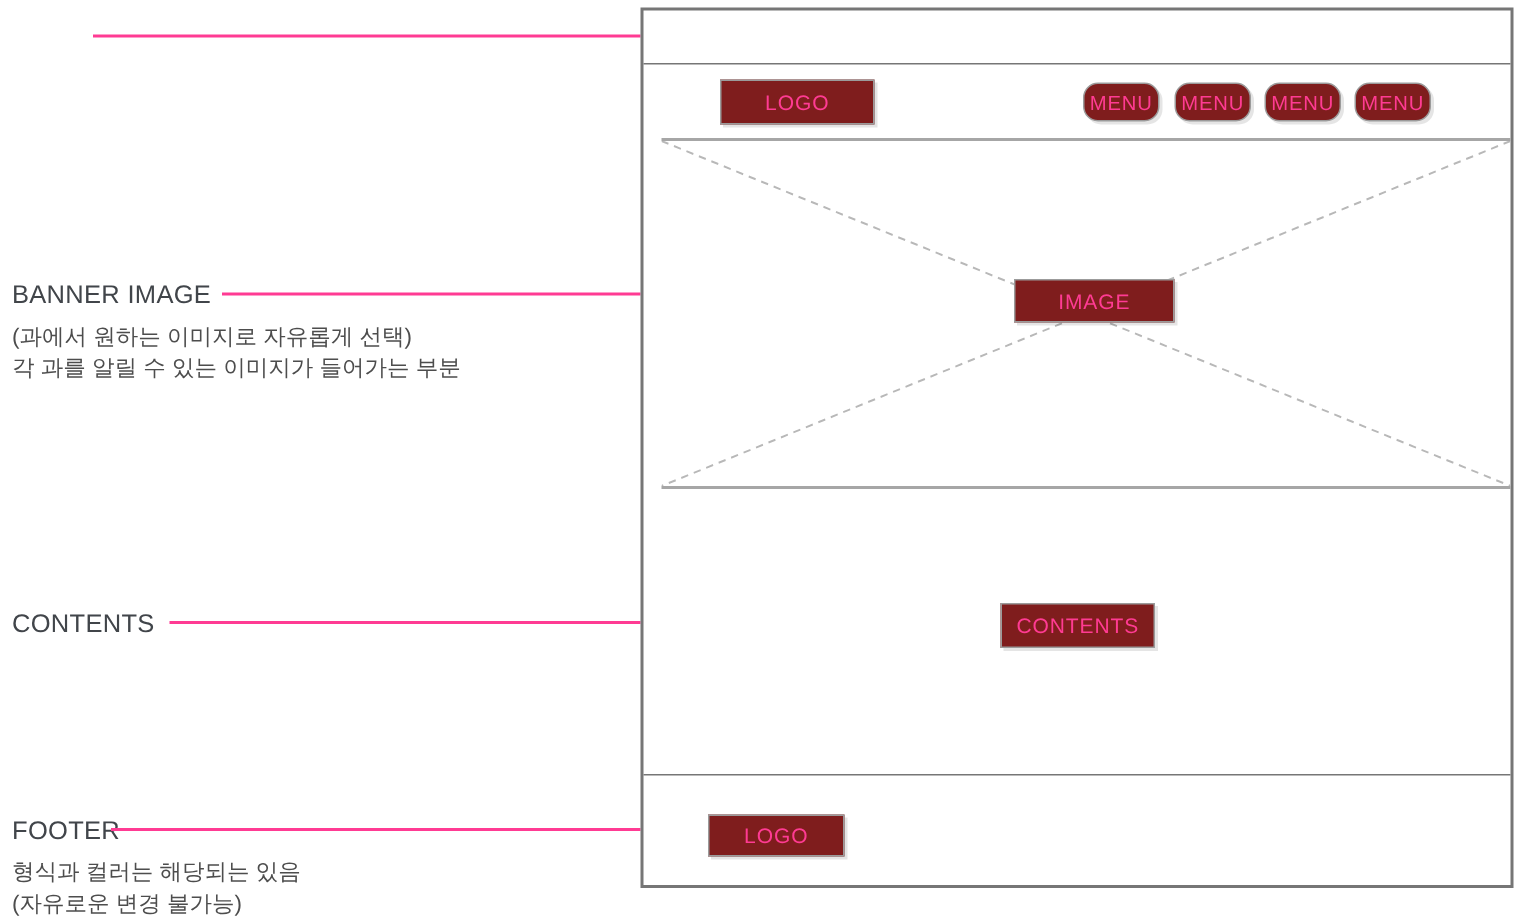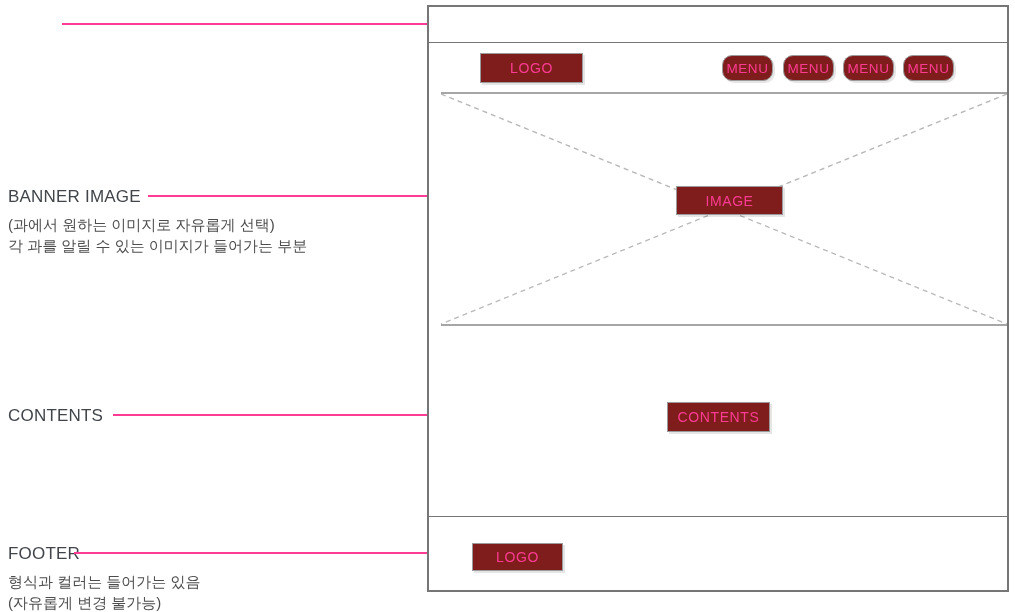--- a/index.html
+++ b/index.html
@@ -73,22 +73,22 @@
 
   <div class="ann" style="top:406px;">
     <div class="ann-title">CONTENTS</div>
     <div class="ann-desc">
     </div>
   </div>
 
   <div class="ann" style="top:544px;">
     <div class="ann-title">FOOTER</div>
     <div class="ann-desc">
-      <div>형식과 컬러는 들어가는 있음</div>
-      <div>(자유롭게 변경 불가능)</div>
+      <div>형식과 컬러는 해당되는 있음</div>
+      <div>(자유로운 변경 불가능)</div>
     </div>
   </div>
 
   <div class="connector" style="left:62px;top:23px;width:396px;">
     <span class="dot"></span>
   </div>
   <div class="connector" style="left:148px;top:195px;width:310px;">
     <span class="dot"></span>
   </div>
   <div class="connector" style="left:113px;top:414px;width:342px;">

